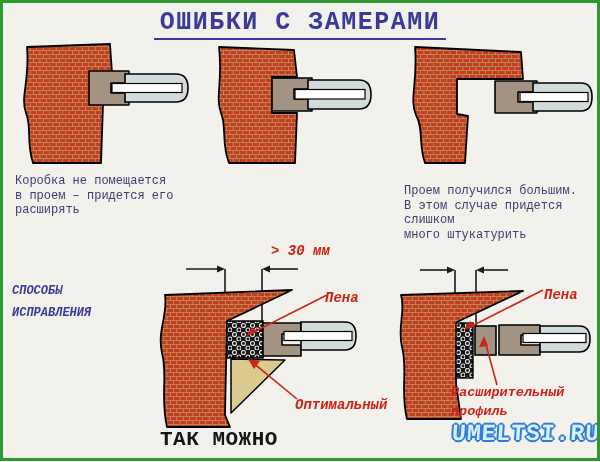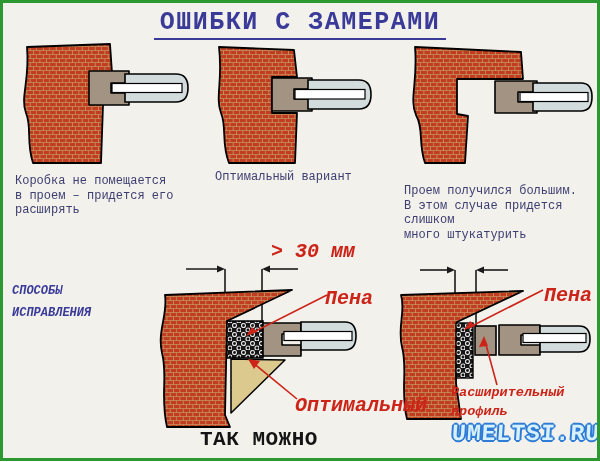--- a/index.html
+++ b/index.html
@@ -29,21 +29,21 @@
     white-space:pre-line;
   }
   .section-label{
     position:absolute;left:9px;top:277px;
     font-size:12px;font-weight:bold;font-style:italic;
     color:#3a3a99;line-height:22px;white-space:pre-line;
   }
   .red-label{
     position:absolute;
     color:#cc2418;font-style:italic;font-weight:bold;
-    font-size:20px;line-height:19px;white-space:pre-line;
+    font-size:14px;line-height:19px;white-space:pre-line;
   }
   .big-cap{
     position:absolute;
     font-size:21px;font-weight:bold;color:#141414;
     letter-spacing:0.5px;white-space:nowrap;
   }
   .watermark{
     position:absolute;left:449px;top:418px;z-index:5;
     font-size:23px;font-weight:bold;letter-spacing:1px;
     color:#d6f1fc;white-space:nowrap;
@@ -110,21 +110,20 @@
     </defs>
     <path d="M20,8 L126,13 L128,40 L62,40 L62,75 L73,77 L70,124 L30,124 C23,104 29,90 21,76 C14,60 23,44 20,8 Z" fill="url(#bk3)" stroke="#000" stroke-width="1.8" stroke-linejoin="round"></path>
     <path d="M100,42 L142,42 L142,53 L123,53 L123,63 L142,63 L142,74 L100,74 Z" fill="#a39382" stroke="#000" stroke-width="1.6" stroke-linejoin="round"></path>
     <path d="M138,44 L186,44 Q197,44 197,58 Q197,72 186,72 L138,72 Z" fill="#d2dcdc" stroke="#000" stroke-width="1.6"></path>
     <rect x="125" y="53.5" width="68" height="9" fill="#ffffff" stroke="#000" stroke-width="1.2"></rect>
   </svg>
 
   <div class="cap" style="left:12px;top:171px;width:180px;">Коробка не помещается
 в проем – придется его
 расширять</div>
-  <div class="cap" style="left:212px;top:167px;width:180px;">Оптимальный вариант</div>
   <div class="cap" style="left:401px;top:181px;width:195px;">Проем получился большим.
 В этом случае придется слишком
 много штукатурить</div>
 
   <div class="section-label">СПОСОБЫ
 ИСПРАВЛЕНИЯ</div>
 
   <svg class="ill" style="left:148px;top:230px;" width="235" height="198" viewBox="0 0 235 198">
     <defs>
       <pattern id="bk4" width="13" height="8" patternUnits="userSpaceOnUse">
@@ -217,17 +216,17 @@
     </g>
   </svg>
 
   <div class="red-label" style="left:268px;top:239px;">&gt; 30 мм</div>
   <div class="red-label" style="left:322px;top:286px;">Пена</div>
   <div class="red-label" style="left:292px;top:393px;">Оптимальный</div>
   <div class="red-label" style="left:541px;top:283px;">Пена</div>
   <div class="red-label" style="left:448px;top:380px;font-size:13.5px;">Расширительный
 профиль</div>
 
-  <div class="big-cap" style="left:157px;top:425px;margin-left:40px;">ТАК МОЖНО</div>
+  <div class="big-cap" style="left:157px;top:425px;">ТАК МОЖНО</div>
 
   <div class="watermark">UMELTSI.RU</div>
 
 </div>
 
 </body></html>

